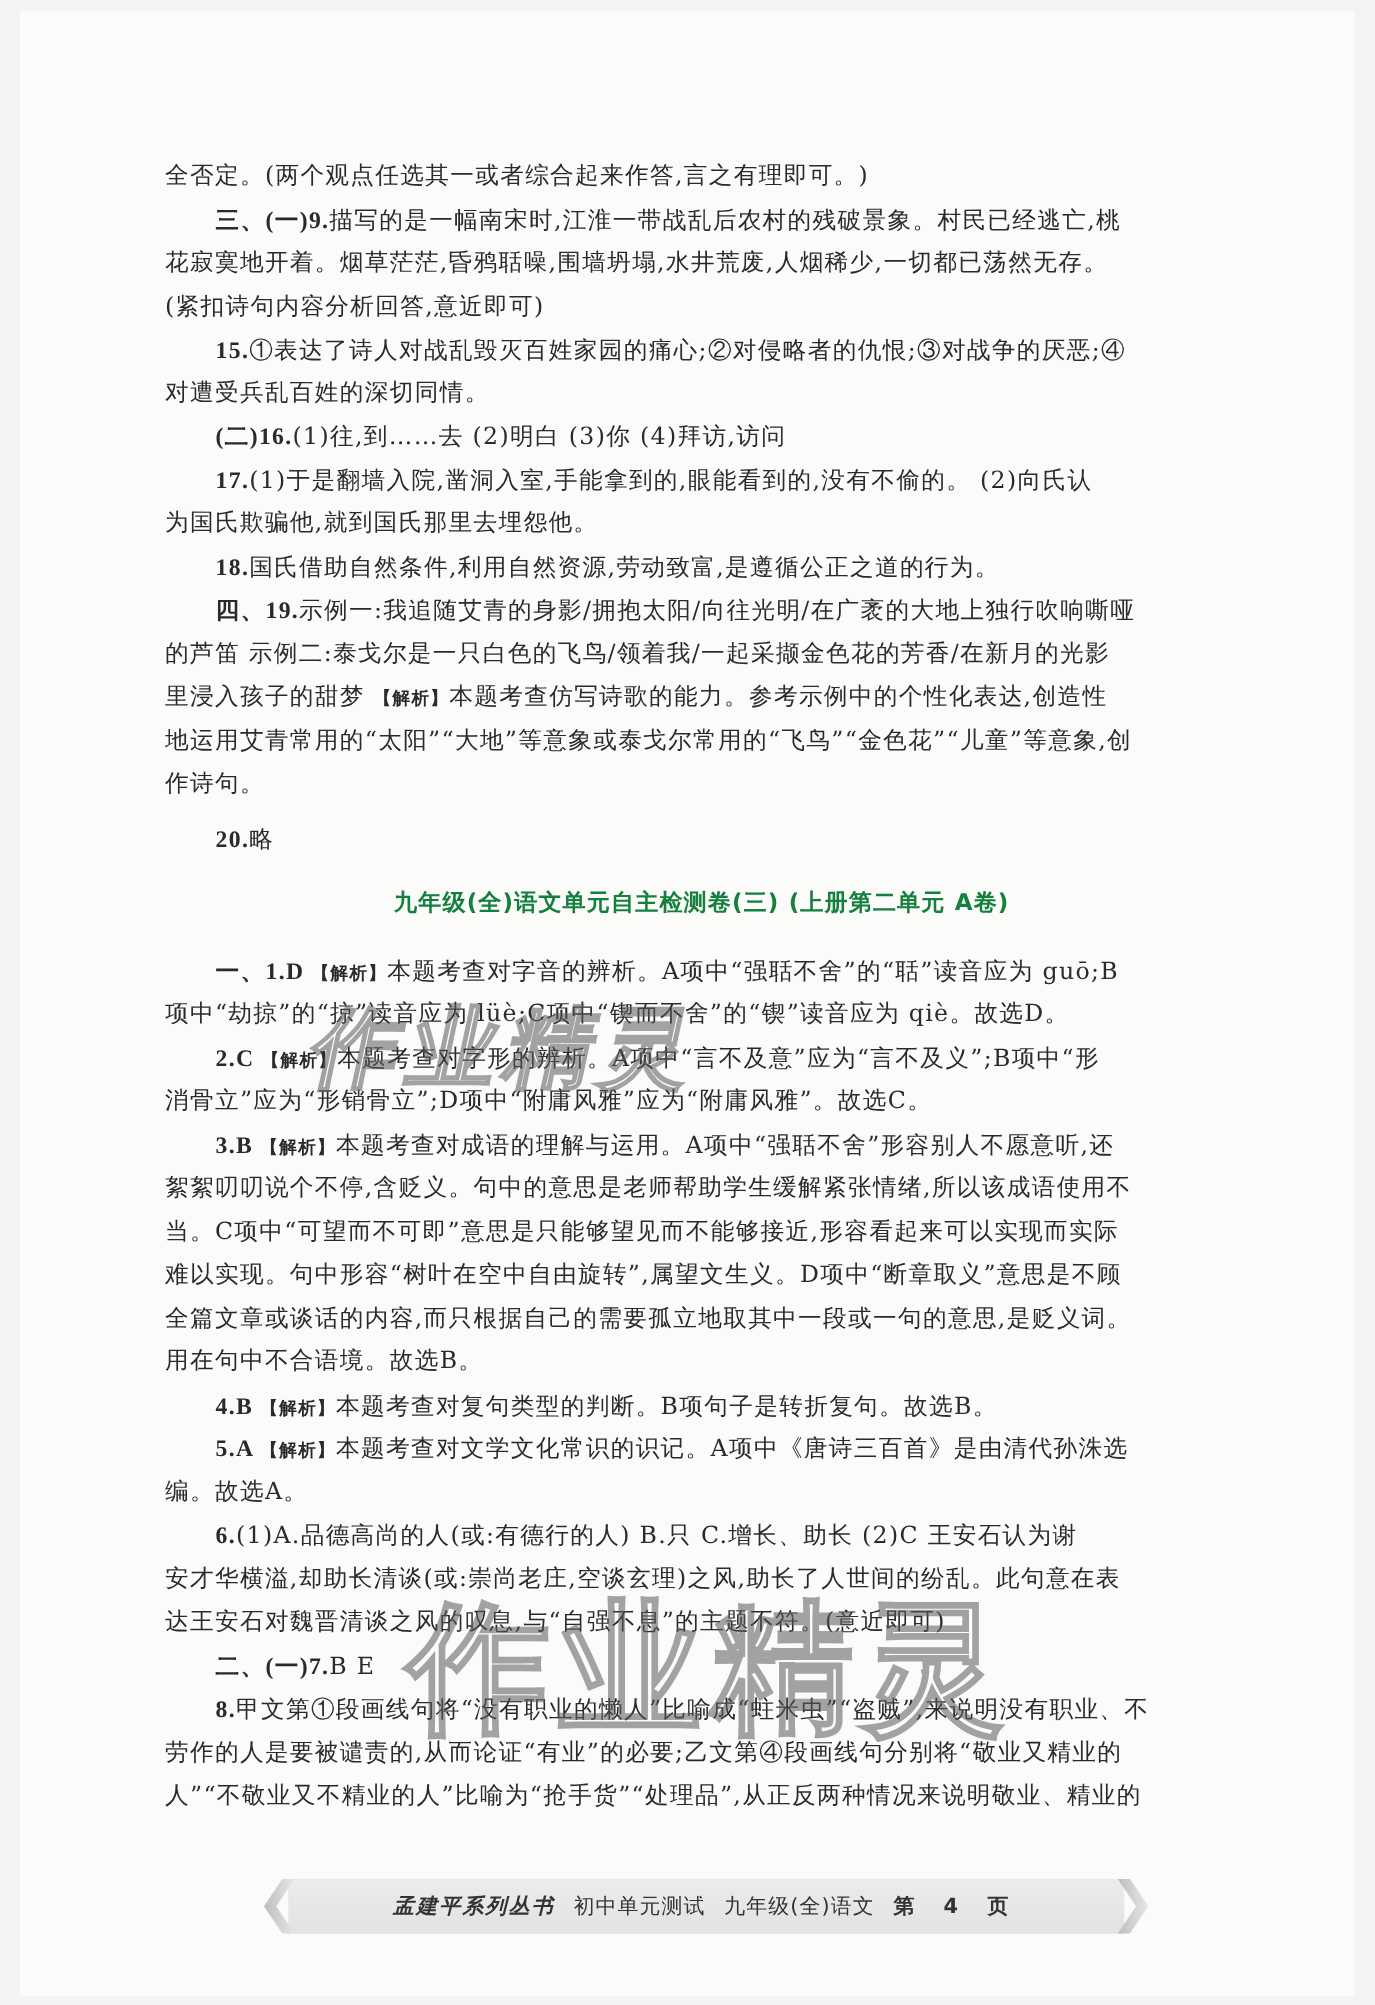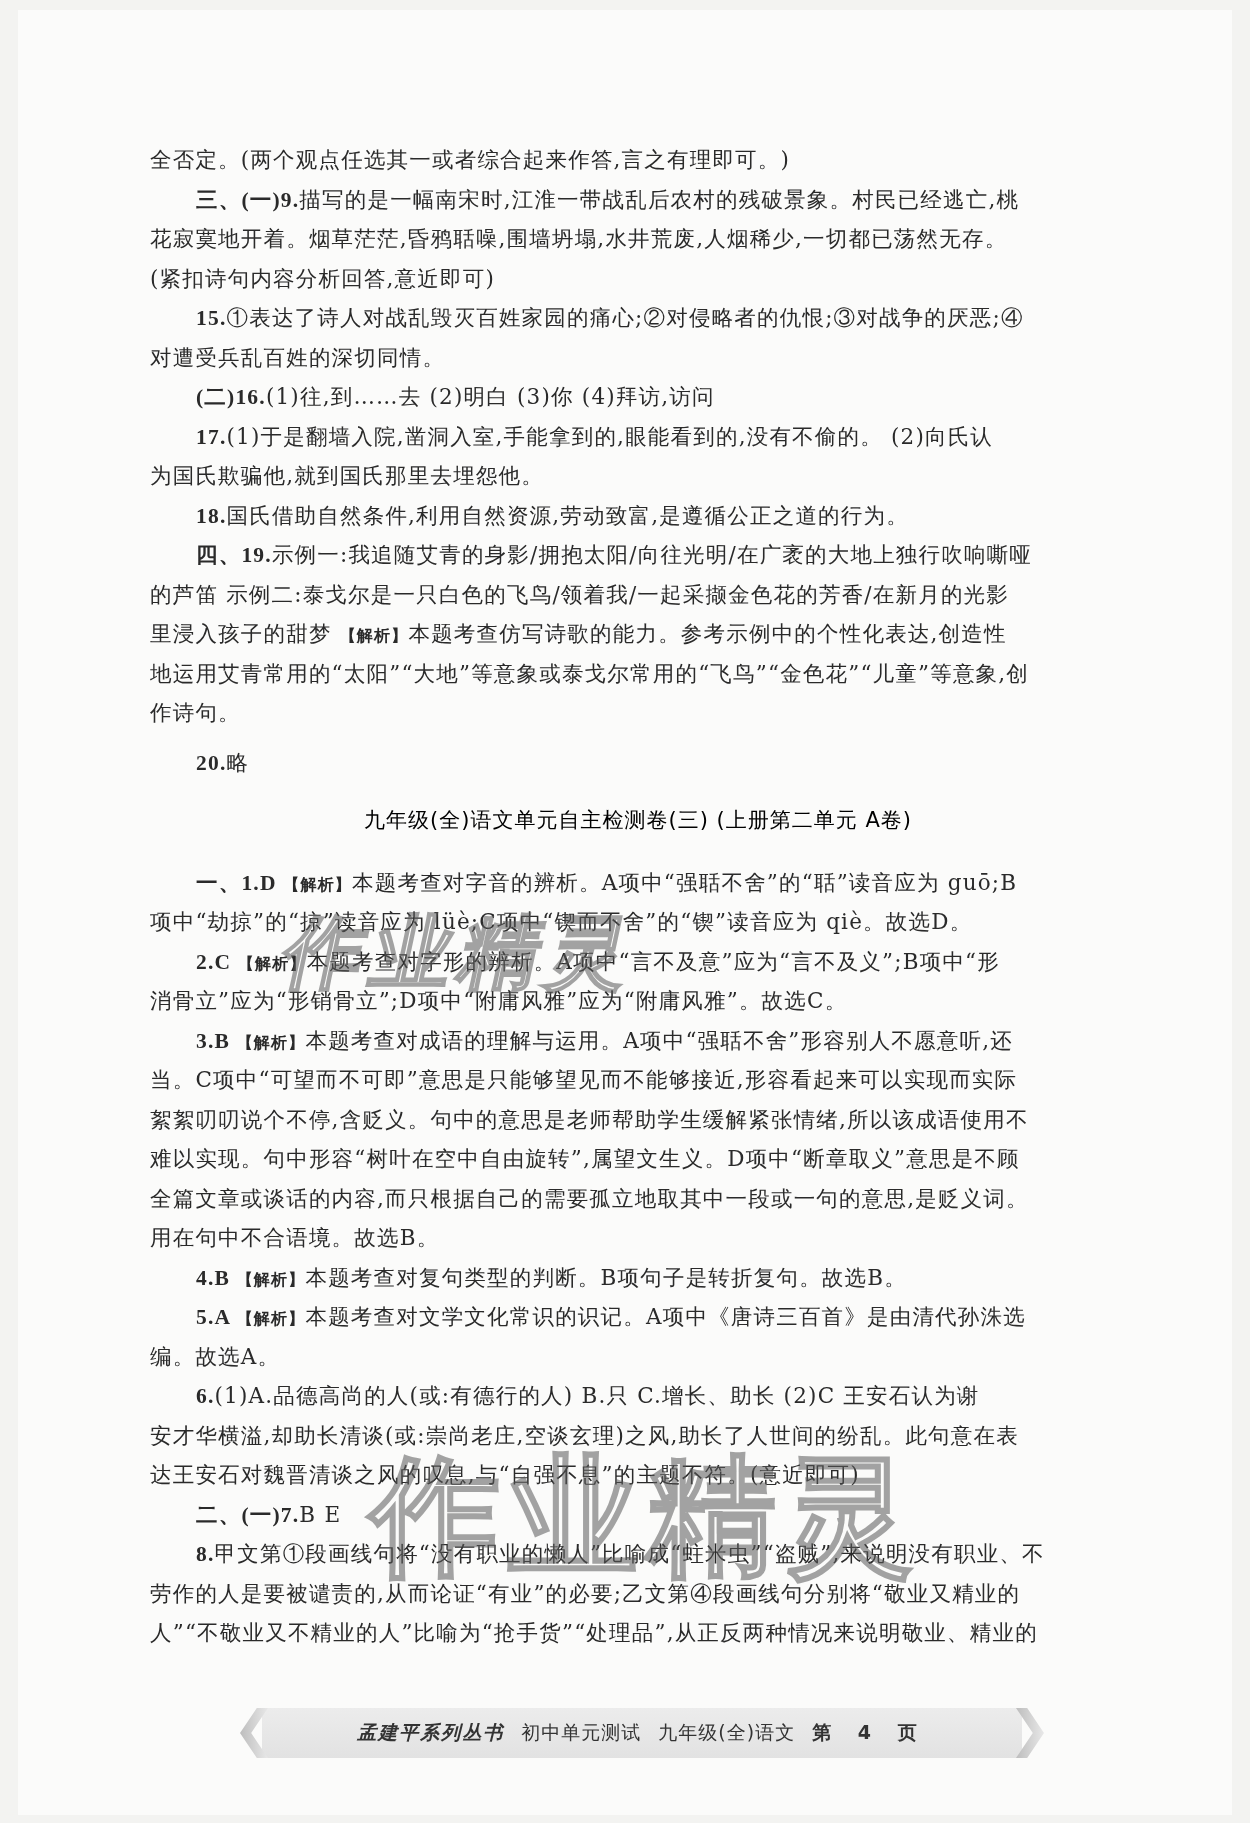--- a/index.html
+++ b/index.html
@@ -23,23 +23,23 @@
     line-height: 26px;
     height: 26px;
     white-space: nowrap;
     letter-spacing: 1.2px;
     margin-bottom: 13.5px;
   }
   .indent { padding-left: 46px; }
   .num { font-weight: bold; font-family: "Liberation Serif", serif; }
   .tag { font-weight: bold; font-family: "DejaVu Sans", sans-serif; font-size: 16px; }
   .title-line {
-    text-align: center; font-family: "DejaVu Sans", sans-serif; font-weight: normal;
+    text-align: center; font-family: "DejaVu Sans", sans-serif; font-weight: bold;
     font-size: 21px; letter-spacing: 1px; margin-top: 30px; margin-bottom: 36px;
-    height: 28px; line-height: 28px; color: #000000;
+    height: 28px; line-height: 28px; color: #15803d;
   }
   .gap-sm { height: 10px; }
   .watermark {
     position: absolute; font-family: "DejaVu Sans", sans-serif; font-weight: bold;
     color: transparent; -webkit-text-stroke: 2px rgba(90,90,90,0.55);
     letter-spacing: 8px; pointer-events: none;
   }
   .wm1 { left: 285px; top: 900px; font-size: 80px; transform: skewX(-12deg); }
   .wm2 { left: 370px; top: 1430px; font-size: 130px; }
   .footer {
@@ -85,22 +85,22 @@
   </div>
 
   <div class="title-line">九年级(全)语文单元自主检测卷(三) (上册第二单元 A卷)</div>
 
   <div>
     <div class="line indent"><span class="num">一、1.D </span><span class="tag">【解析】</span><span>本题考查对字音的辨析。A项中“强聒不舍”的“聒”读音应为 guō;B</span></div>
     <div class="line"><span>项中“劫掠”的“掠”读音应为 lüè;C项中“锲而不舍”的“锲”读音应为 qiè。故选D。</span></div>
     <div class="line indent"><span class="num">2.C </span><span class="tag">【解析】</span><span>本题考查对字形的辨析。A项中“言不及意”应为“言不及义”;B项中“形</span></div>
     <div class="line"><span>消骨立”应为“形销骨立”;D项中“附庸风雅”应为“附庸风雅”。故选C。</span></div>
     <div class="line indent"><span class="num">3.B </span><span class="tag">【解析】</span><span>本题考查对成语的理解与运用。A项中“强聒不舍”形容别人不愿意听,还</span></div>
+    <div class="line"><span>絮絮叨叨说个不停,含贬义。句中的意思是老师帮助学生缓解紧张情绪,所以该成语使用不</span></div>
     <div class="line"><span>当。C项中“可望而不可即”意思是只能够望见而不能够接近,形容看起来可以实现而实际</span></div>
-    <div class="line"><span>絮絮叨叨说个不停,含贬义。句中的意思是老师帮助学生缓解紧张情绪,所以该成语使用不</span></div>
     <div class="line"><span>难以实现。句中形容“树叶在空中自由旋转”,属望文生义。D项中“断章取义”意思是不顾</span></div>
     <div class="line"><span>全篇文章或谈话的内容,而只根据自己的需要孤立地取其中一段或一句的意思,是贬义词。</span></div>
     <div class="line"><span>用在句中不合语境。故选B。</span></div>
     <div class="line indent"><span class="num">4.B </span><span class="tag">【解析】</span><span>本题考查对复句类型的判断。B项句子是转折复句。故选B。</span></div>
     <div class="line indent"><span class="num">5.A </span><span class="tag">【解析】</span><span>本题考查对文学文化常识的识记。A项中《唐诗三百首》是由清代孙洙选</span></div>
     <div class="line"><span>编。故选A。</span></div>
     <div class="line indent"><span class="num">6.</span><span>(1)A.品德高尚的人(或:有德行的人) B.只 C.增长、助长 (2)C 王安石认为谢</span></div>
     <div class="line"><span>安才华横溢,却助长清谈(或:崇尚老庄,空谈玄理)之风,助长了人世间的纷乱。此句意在表</span></div>
     <div class="line"><span>达王安石对魏晋清谈之风的叹息,与“自强不息”的主题不符。(意近即可)</span></div>
     <div class="line indent"><span class="num">二、(一)7.</span><span>B E</span></div>

